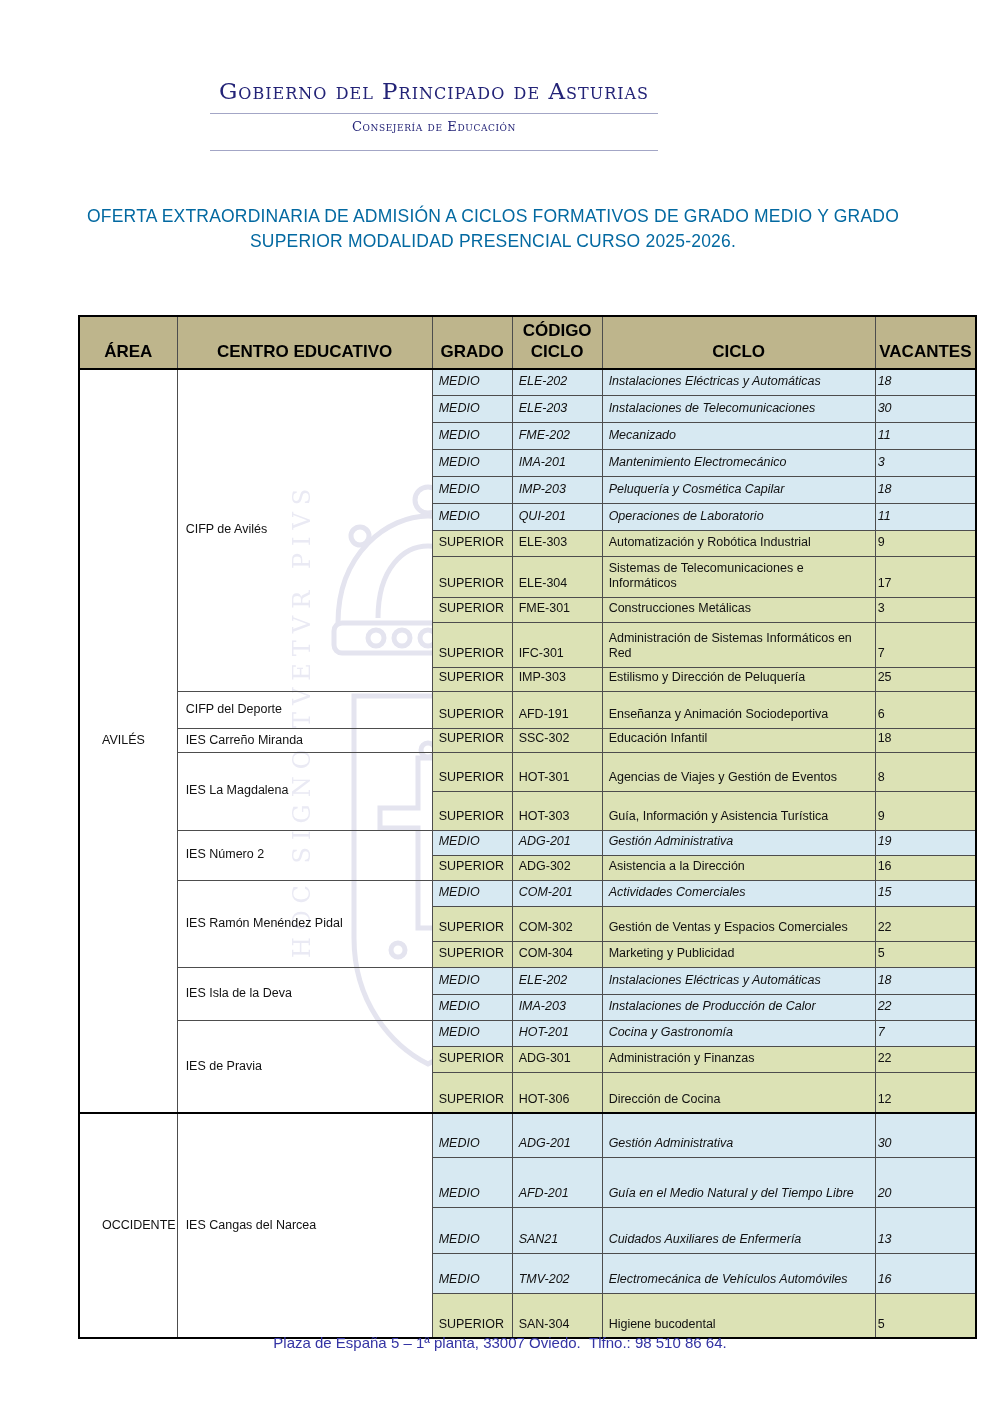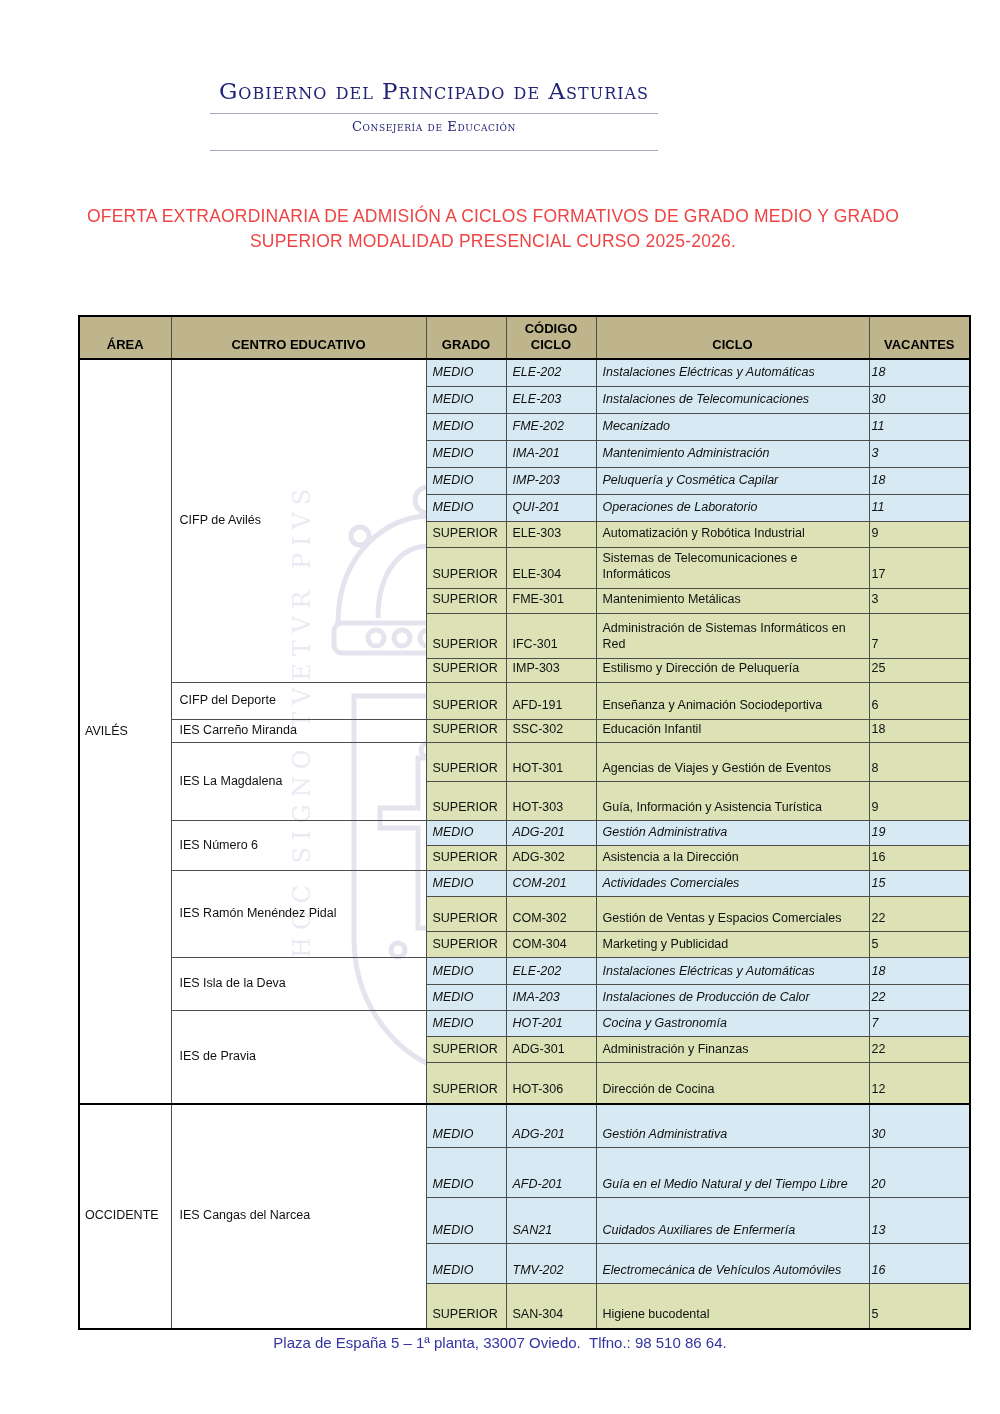--- a/index.html
+++ b/index.html
@@ -15,42 +15,42 @@
   }
   .brand-divider{border:none;border-top:1px solid #a3a6c6;margin:9px 0 0 0;}
   .dept-name{
     font-family:"DejaVu Serif","Liberation Serif",serif;
     font-variant:small-caps;font-size:13px;letter-spacing:0.6px;color:#232377;
     padding:5px 0 7px 0;
   }
   
   .doc-title{
     position:absolute;top:204px;left:55px;right:69px;z-index:3;
-    text-align:center;font-size:17.5px;line-height:25px;letter-spacing:0.2px;color:#ef4444;
+    text-align:center;font-size:17.5px;line-height:25px;letter-spacing:0.2px;color:#0369a1;
   }
   
   .watermark{position:absolute;left:276px;top:458px;z-index:1;}
   
   table.offer{
     position:absolute;left:78px;top:315px;z-index:2;
     border-collapse:collapse;table-layout:fixed;
     border:2px solid #000;
   }
   table.offer th,table.offer td{border:1px solid #4d4d4d;overflow:hidden;}
   table.offer thead th{
-    background:#BEB58C;font-weight:bold;font-size:13px;color:#000;
+    background:#BEB58C;font-weight:bold;font-size:17px;color:#000;
     text-align:center;vertical-align:bottom;padding:3px 2px 5px 2px;
     border-bottom:2px solid #000;line-height:1.25;
   }
   table.offer td{font-size:12.5px;line-height:1.25;color:#111;}
   td.medio{background:#D7E9F2;font-style:italic;}
   td.superior{background:#DCE2B5;}
   td.c-grado,td.c-codigo,td.c-ciclo{text-align:left;vertical-align:bottom;padding:2px 3px 5px 6px;}
   td.c-vacantes{vertical-align:bottom;padding:2px 2px 5px 2px;}
-  td.c-area{vertical-align:middle;text-align:left;padding-left:5px;background:transparent;}
+  td.c-area{vertical-align:middle;text-align:left;padding-left:22px;background:transparent;}
   td.c-center{vertical-align:middle;text-align:left;padding-left:8px;background:transparent;}
   tr.area-start td{border-top:2px solid #000;}
   
   .footer-line{
     position:absolute;top:1334px;left:0;right:0;z-index:3;
     text-align:center;font-size:15px;color:#3434A4;
   }
 </style>
 </head>
 <body>
@@ -127,21 +127,21 @@
         </tr>
         <tr style="height: 27px;">
           <td class="c-grado medio">MEDIO</td>
           <td class="c-codigo medio">FME-202</td>
           <td class="c-ciclo medio">Mecanizado</td>
           <td class="c-vacantes medio">11</td>
         </tr>
         <tr style="height: 27px;">
           <td class="c-grado medio">MEDIO</td>
           <td class="c-codigo medio">IMA-201</td>
-          <td class="c-ciclo medio">Mantenimiento Administración</td>
+          <td class="c-ciclo medio">Mantenimiento Electromecánico</td>
           <td class="c-vacantes medio">3</td>
         </tr>
         <tr style="height: 27px;">
           <td class="c-grado medio">MEDIO</td>
           <td class="c-codigo medio">IMP-203</td>
           <td class="c-ciclo medio">Peluquería y Cosmética Capilar</td>
           <td class="c-vacantes medio">18</td>
         </tr>
         <tr style="height: 27px;">
           <td class="c-grado medio">MEDIO</td>
@@ -157,21 +157,21 @@
         </tr>
         <tr style="height: 41px;">
           <td class="c-grado superior">SUPERIOR</td>
           <td class="c-codigo superior">ELE-304</td>
           <td class="c-ciclo superior">Sistemas de Telecomunicaciones e Informáticos</td>
           <td class="c-vacantes superior">17</td>
         </tr>
         <tr style="height: 25px;">
           <td class="c-grado superior">SUPERIOR</td>
           <td class="c-codigo superior">FME-301</td>
-          <td class="c-ciclo superior">Mantenimiento Metálicas</td>
+          <td class="c-ciclo superior">Construcciones Metálicas</td>
           <td class="c-vacantes superior">3</td>
         </tr>
         <tr style="height: 45px;">
           <td class="c-grado superior">SUPERIOR</td>
           <td class="c-codigo superior">IFC-301</td>
           <td class="c-ciclo superior">Administración de Sistemas Informáticos en Red</td>
           <td class="c-vacantes superior">7</td>
         </tr>
         <tr style="height: 24px;">
           <td class="c-grado superior">SUPERIOR</td>
@@ -200,21 +200,21 @@
           <td class="c-ciclo superior">Agencias de Viajes y Gestión de Eventos</td>
           <td class="c-vacantes superior">8</td>
         </tr>
         <tr style="height: 39px;">
           <td class="c-grado superior">SUPERIOR</td>
           <td class="c-codigo superior">HOT-303</td>
           <td class="c-ciclo superior">Guía, Información y Asistencia Turística</td>
           <td class="c-vacantes superior">9</td>
         </tr>
         <tr style="height: 25px;">
-          <td class="c-center" rowspan="2">IES Número 6</td>
+          <td class="c-center" rowspan="2">IES Número 2</td>
           <td class="c-grado medio">MEDIO</td>
           <td class="c-codigo medio">ADG-201</td>
           <td class="c-ciclo medio">Gestión Administrativa</td>
           <td class="c-vacantes medio">19</td>
         </tr>
         <tr style="height: 25px;">
           <td class="c-grado superior">SUPERIOR</td>
           <td class="c-codigo superior">ADG-302</td>
           <td class="c-ciclo superior">Asistencia a la Dirección</td>
           <td class="c-vacantes superior">16</td>

